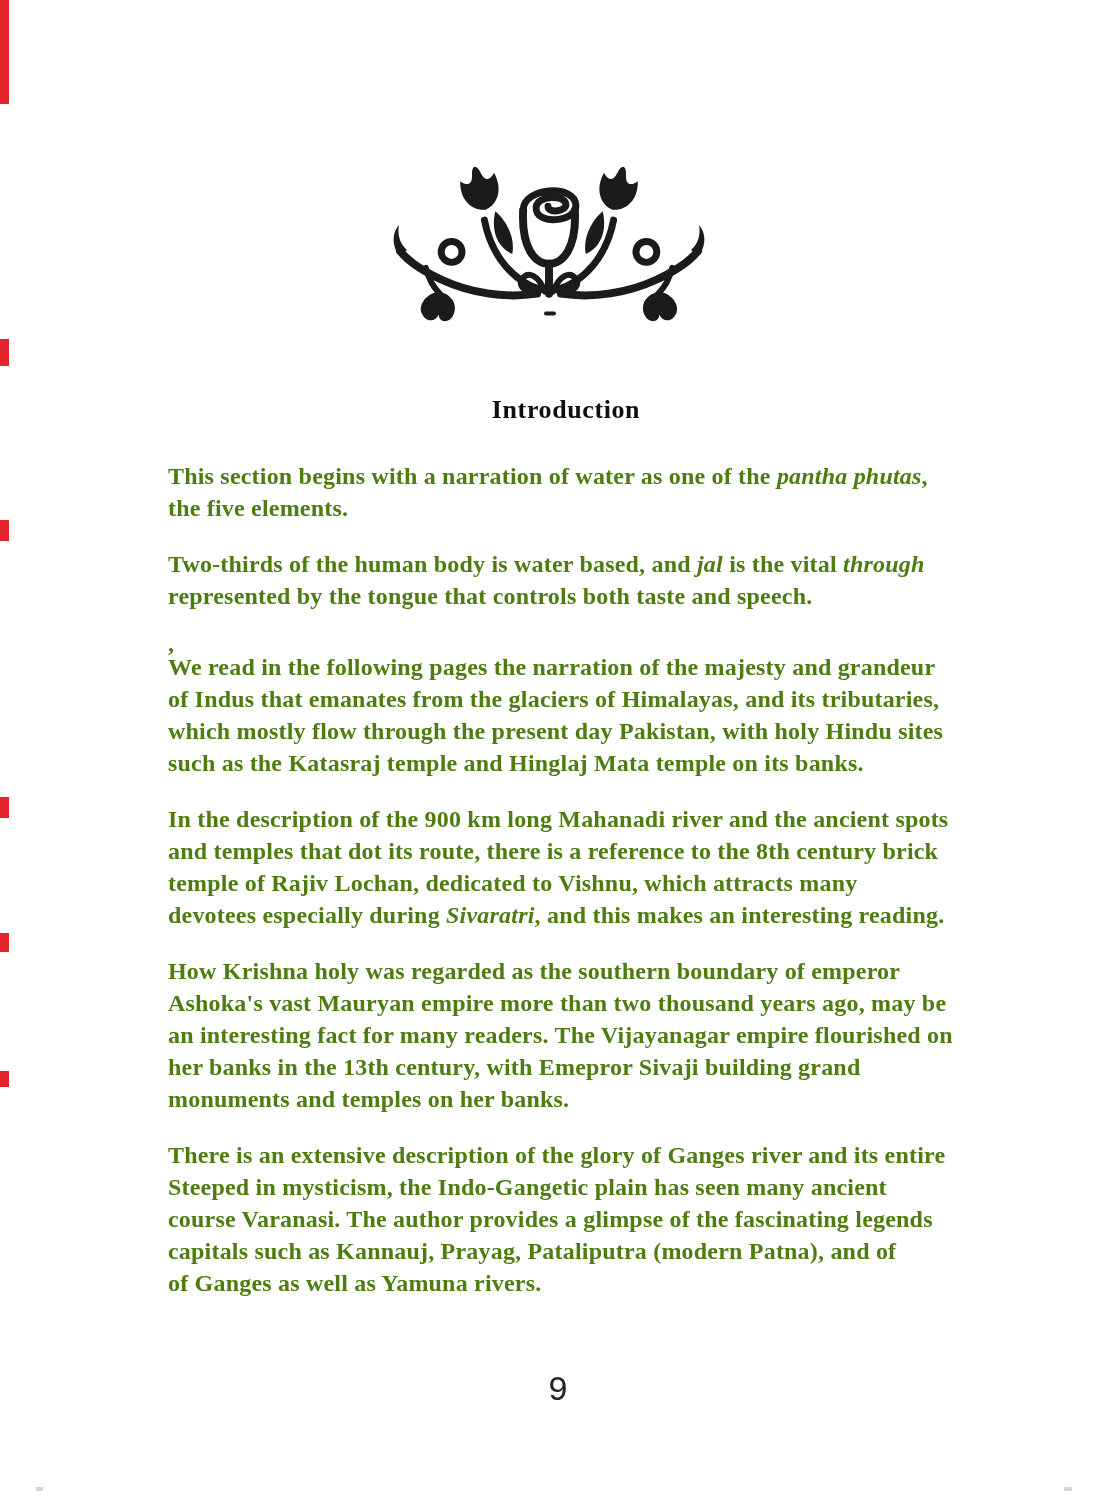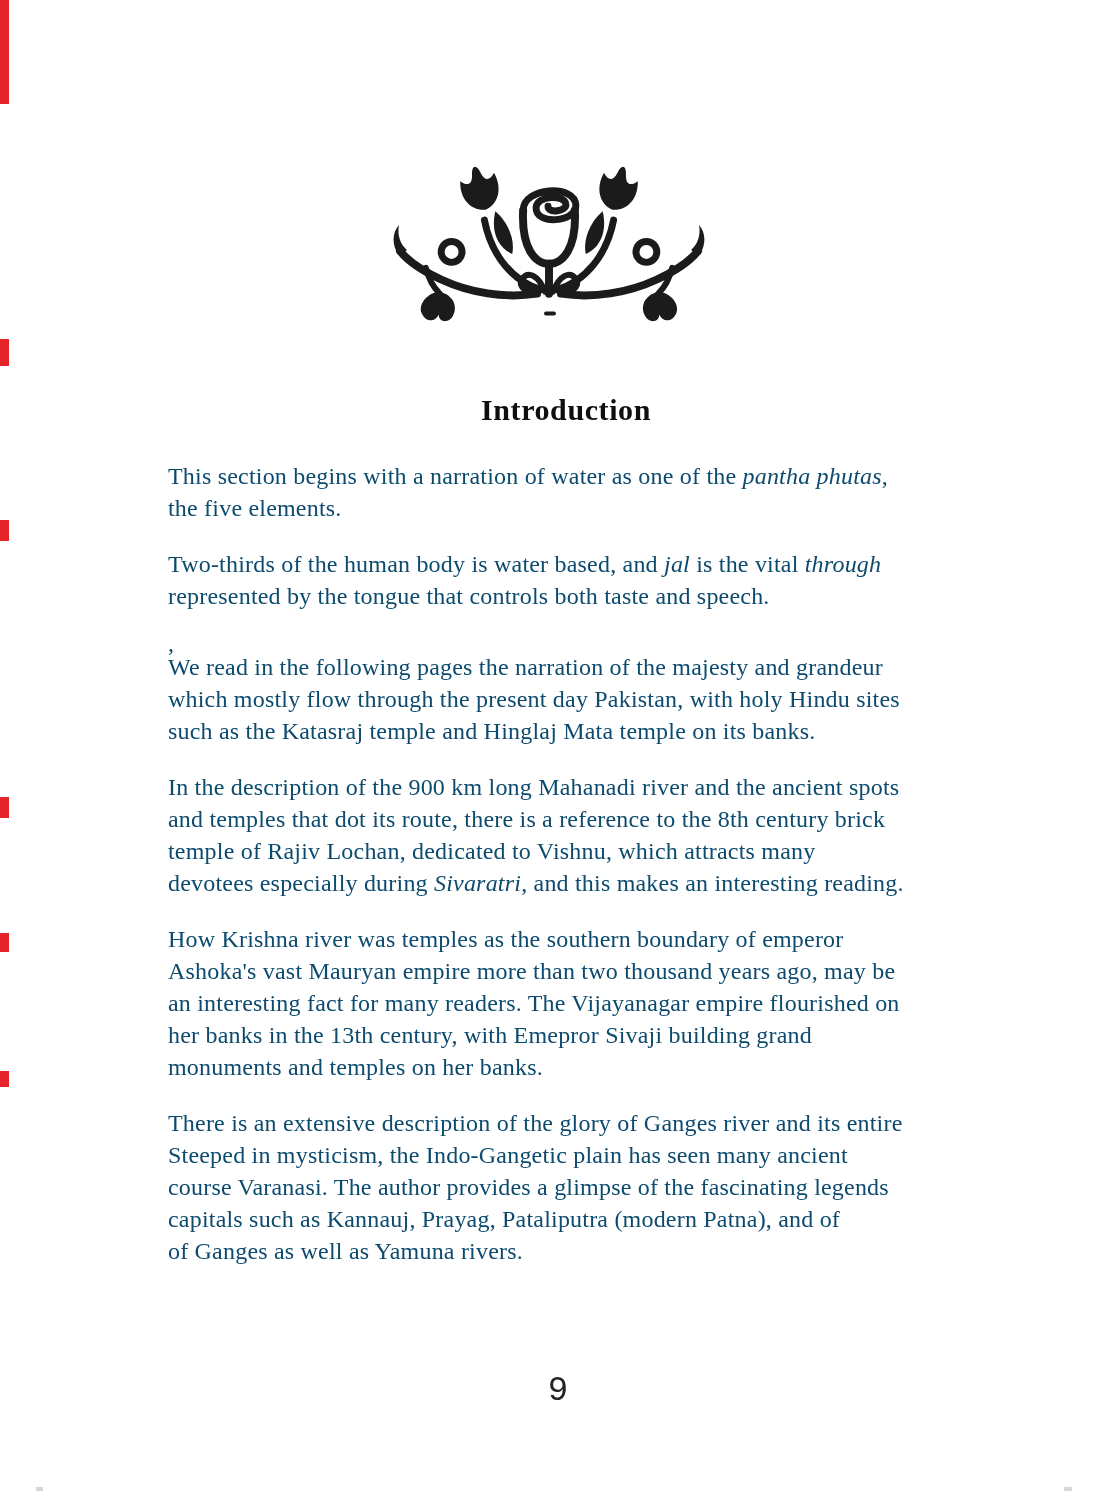--- a/index.html
+++ b/index.html
@@ -9,28 +9,28 @@
     background:#ffffff;
     overflow:hidden;
     font-family:"Liberation Serif", serif;
   }
   .ornament-wrap{
     position:absolute;left:390px;top:144px;width:318px;height:190px;
   }
   .page-heading{
     position:absolute;left:168px;top:391px;width:796px;margin:0;
     text-align:center;
-    font-size:30px;line-height:37px;font-weight:bold;
+    font-size:26px;line-height:37px;font-weight:bold;
     letter-spacing:0.6px;color:#0f0f0f;
     font-family:"Liberation Serif", serif;
   }
   .text-column{
     position:absolute;left:168px;top:460px;width:800px;
-    color:#0c4a6e;
-    font-size:24px;line-height:32px;letter-spacing:0.2px;
+    color:#4d7c0f;
+    font-size:24px;line-height:32px;letter-spacing:0.2px;font-weight:bold;
   }
   .para{margin:0 0 24px 0;}
   .line{white-space:nowrap;}
   .artifact{height:15px;line-height:15px;font-size:24px;}
   .page-number{
     position:absolute;left:168px;top:1369px;width:780px;
     text-align:center;
     font-family:"Liberation Sans", sans-serif;
     font-size:34px;color:#232323;
   }
@@ -97,31 +97,32 @@
         <div class="line">This section begins with a narration of water as one of the <i>pantha phutas</i>,</div>
         <div class="line">the five elements.</div>
       </div>
       <div class="para">
         <div class="line">Two-thirds of the human body is water based, and <i>jal</i> is the vital <i>through</i></div>
         <div class="line">represented by the tongue that controls both taste and speech.</div>
       </div>
       <div class="para">
         <div class="artifact">,</div>
         <div class="line">We read in the following pages the narration of the majesty and grandeur</div>
+        <div class="line">of Indus that emanates from the glaciers of Himalayas, and its tributaries,</div>
         <div class="line">which mostly flow through the present day Pakistan, with holy Hindu sites</div>
         <div class="line">such as the Katasraj temple and Hinglaj Mata temple on its banks.</div>
       </div>
       <div class="para">
         <div class="line">In the description of the 900 km long Mahanadi river and the ancient spots</div>
         <div class="line">and temples that dot its route, there is a reference to the 8th century brick</div>
         <div class="line">temple of Rajiv Lochan, dedicated to Vishnu, which attracts many</div>
         <div class="line">devotees especially during <i>Sivaratri</i>, and this makes an interesting reading.</div>
       </div>
       <div class="para">
-        <div class="line">How Krishna river was temples as the southern boundary of emperor</div>
+        <div class="line">How Krishna holy was regarded as the southern boundary of emperor</div>
         <div class="line">Ashoka's vast Mauryan empire more than two thousand years ago, may be</div>
         <div class="line">an interesting fact for many readers. The Vijayanagar empire flourished on</div>
         <div class="line">her banks in the 13th century, with Emepror Sivaji building grand</div>
         <div class="line">monuments and temples on her banks.</div>
       </div>
       <div class="para">
         <div class="line">There is an extensive description of the glory of Ganges river and its entire</div>
         <div class="line">Steeped in mysticism, the Indo-Gangetic plain has seen many ancient</div>
         <div class="line">course Varanasi. The author provides a glimpse of the fascinating legends</div>
         <div class="line">capitals such as Kannauj, Prayag, Pataliputra (modern Patna), and of</div>

